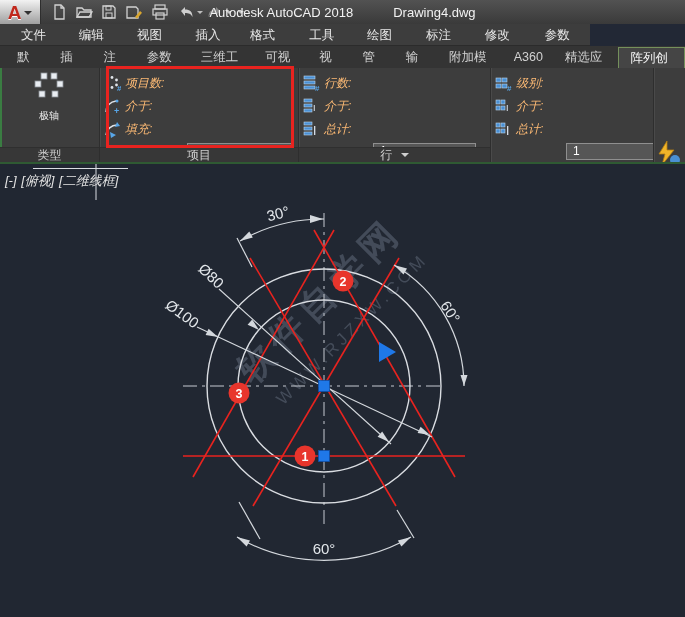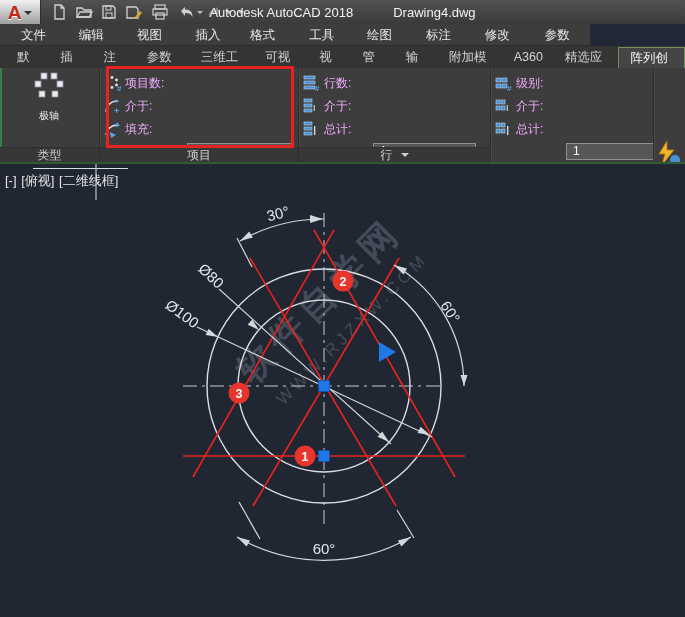--- a/index.html
+++ b/index.html
@@ -33,34 +33,34 @@
   .rtab.active{background:#454545;color:#f5f5f5;border:1px solid #74905c;border-bottom:none;
     height:20px;line-height:20px;}
   
   #ribbon{position:absolute;top:68px;left:0;width:685px;height:96px;background:#3d3d3d;}
   #ribbon .green-bottom{position:absolute;left:0;bottom:0;width:685px;height:2px;background:#2f5a33;}
   #ribbon .green-left{position:absolute;left:0;top:0;width:2px;height:96px;background:#3a7d42;}
   .vsep{position:absolute;top:0;width:1px;height:94px;background:#2e2e2e;border-right:1px solid #4a4a4a;}
   .ptitle{position:absolute;top:79px;height:15px;line-height:15px;background:#373737;
     border-top:1px solid #2f2f2f;color:#cfcfcf;font-size:12px;text-align:center;}
   .prow{position:absolute;height:18px;display:flex;align-items:center;}
-  .prow .lbl{color:#f0abfc;font-size:12px;white-space:nowrap;}
+  .prow .lbl{color:#fdba74;font-size:12px;white-space:nowrap;font-style:italic;}
   .field{position:absolute;height:15px;background:#565656;border:1px solid #8f8f8f;
     color:#fff;font-size:12px;line-height:15px;padding-left:6px;}
   .ricon{width:17px;height:17px;margin-right:4px;flex:0 0 17px;}
   #polar-btn{position:absolute;left:16px;top:4px;width:66px;height:62px;display:flex;
     flex-direction:column;align-items:center;justify-content:flex-start;}
   #polar-btn .plabel{color:#e8e8e8;font-size:10px;margin-top:3px;}
   #hl-rect{position:absolute;left:106px;top:66px;width:188px;height:82px;
     border:3px solid #e8231f;box-sizing:border-box;pointer-events:none;z-index:40;}
   #assoc-partial{position:absolute;left:655px;top:72px;width:30px;height:70px;overflow:hidden;}
   #assoc-partial .alabel{color:#dcdcdc;font-size:12px;position:absolute;left:4px;top:30px;}
   
   #canvas{position:absolute;top:164px;left:0;width:685px;height:453px;background:#212732;}
-  #vp-label{position:absolute;top:8px;left:5px;font-size:13px;color:#e4e4e4;letter-spacing:0;}
+  #vp-label{position:absolute;top:8px;left:5px;font-size:13px;color:#e4e4e4;letter-spacing:0;font-style:italic;}
   #vp-label span{margin-right:1px;}
   svg text{font-family:"Liberation Sans","DejaVu Sans",sans-serif;}
 </style>
 </head>
 <body>
 
 <div id="titlebar">
   <div id="logo-btn">
     <span class="a">A</span>
     <span class="caret"></span>

